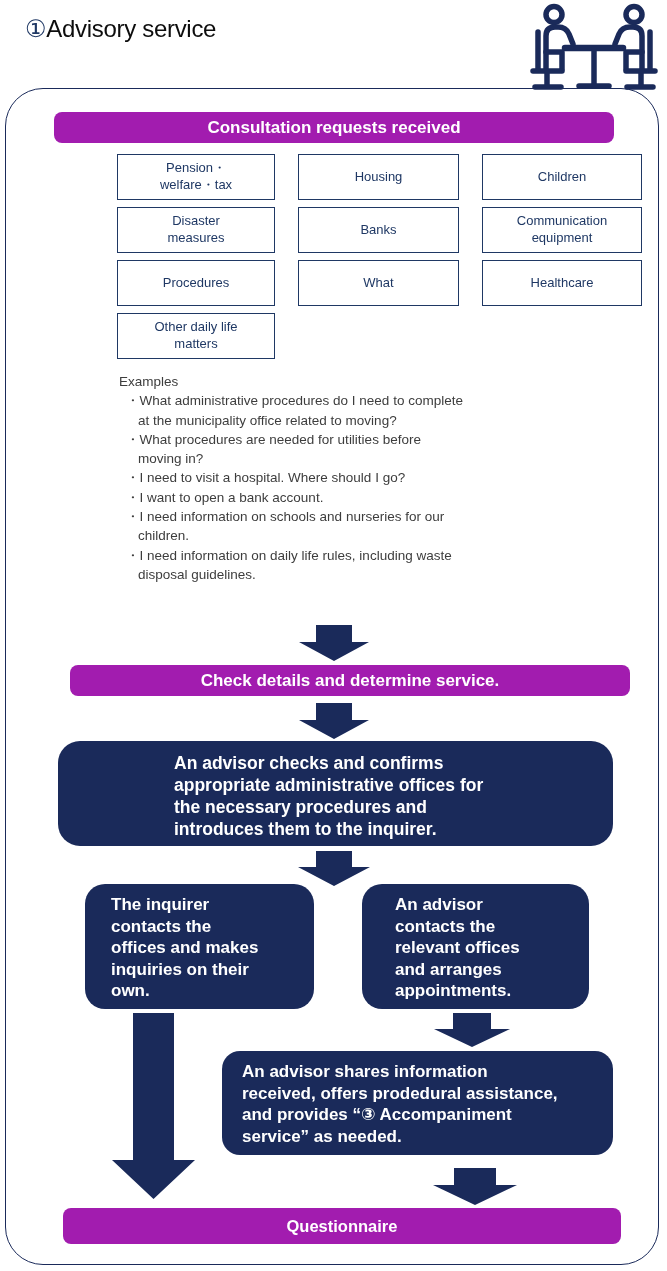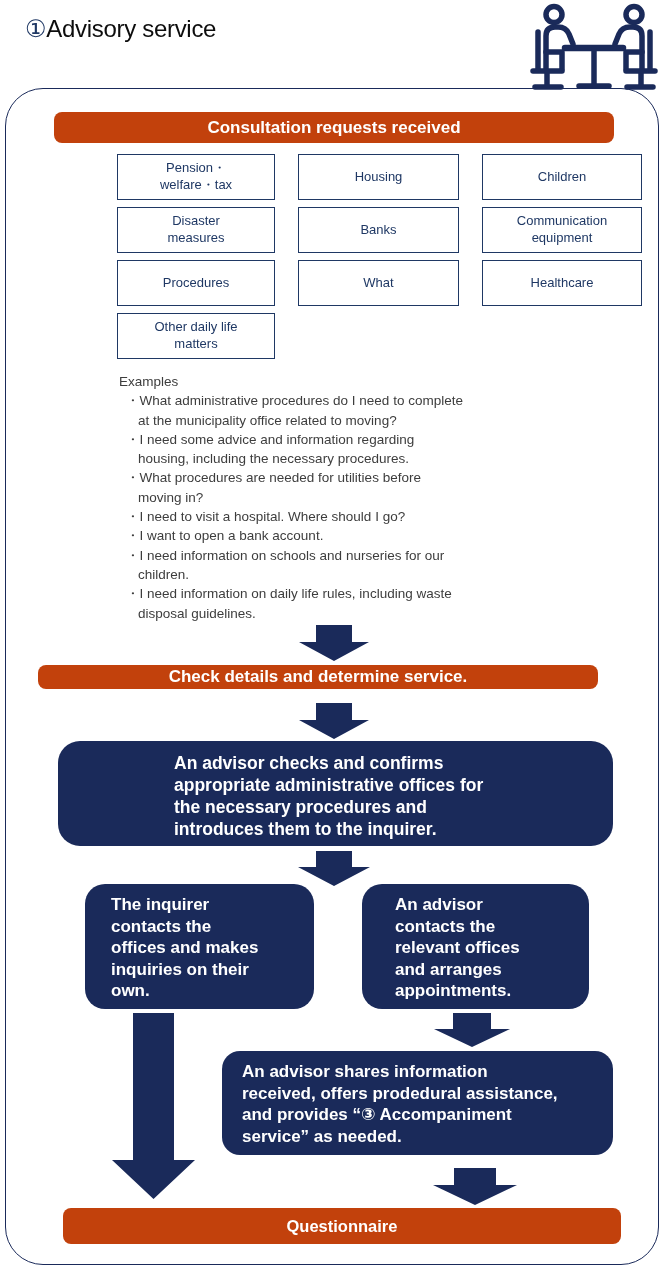--- a/index.html
+++ b/index.html
@@ -9,24 +9,24 @@
   }
   
   .title { position:absolute; left:25px; top:13px; font-weight:normal; font-size:24px;
            line-height:31px; color:#0d0d0d; letter-spacing:-0.3px; }
   .tnum { color:#1f3864; }
   .meeting { position:absolute; left:528px; top:3px; width:132px; height:88px; }
   
   .frame { position:absolute; left:5px; top:88px; width:654px; height:1177px;
            border:1.5px solid #1a2a5a; border-radius:38px; box-sizing:border-box; }
   
-  .bar { position:absolute; background:#c2410c; color:#fff; font-weight:bold; font-size:17px;
+  .bar { position:absolute; background:#a21caf; color:#fff; font-weight:bold; font-size:17px;
          display:flex; align-items:center; justify-content:center; border-radius:8px; }
   #hdr-bar { left:48px; top:23px; width:560px; height:31px; }
-  #check-bar { left:32px; top:576px; width:560px; height:24px; }
+  #check-bar { left:64px; top:576px; width:560px; height:31px; }
   #questionnaire-bar { left:57px; top:1119px; width:558px; height:36px; font-size:16.5px; }
   
   .grid { position:absolute; left:67px; top:65px; display:grid;
           grid-template-columns:158px 161px 160px; column-gap:23px;
           grid-auto-rows:46px; row-gap:7px;padding-left:44px; }
   .cat { border:1px solid #1f3864; background:#fff; color:#1f3864; font-size:13px;
          line-height:1.3; display:flex; align-items:center; justify-content:center;
          text-align:center; white-space:pre-line; box-sizing:border-box; }
   
   .examples { position:absolute; left:113px; top:283px; width:468px; color:#3d3d3d;
@@ -101,22 +101,20 @@
       <div class="cat">Healthcare</div>
       <div class="cat">Other daily life
 matters</div>
     </div>
 
     <div class="examples">
       <div>Examples</div>
       <ul class="ex-list">
         <li>・What administrative procedures do I need to complete
 at the municipality office related to moving?</li>
-        <li>・I need some advice and information regarding
-housing, including the necessary procedures.</li>
         <li>・What procedures are needed for utilities before
 moving in?</li>
         <li>・I need to visit a hospital. Where should I go?</li>
         <li>・I want to open a bank account.</li>
         <li>・I need information on schools and nurseries for our
 children.</li>
         <li>・I need information on daily life rules, including waste
 disposal guidelines.</li>
       </ul>
     </div>

